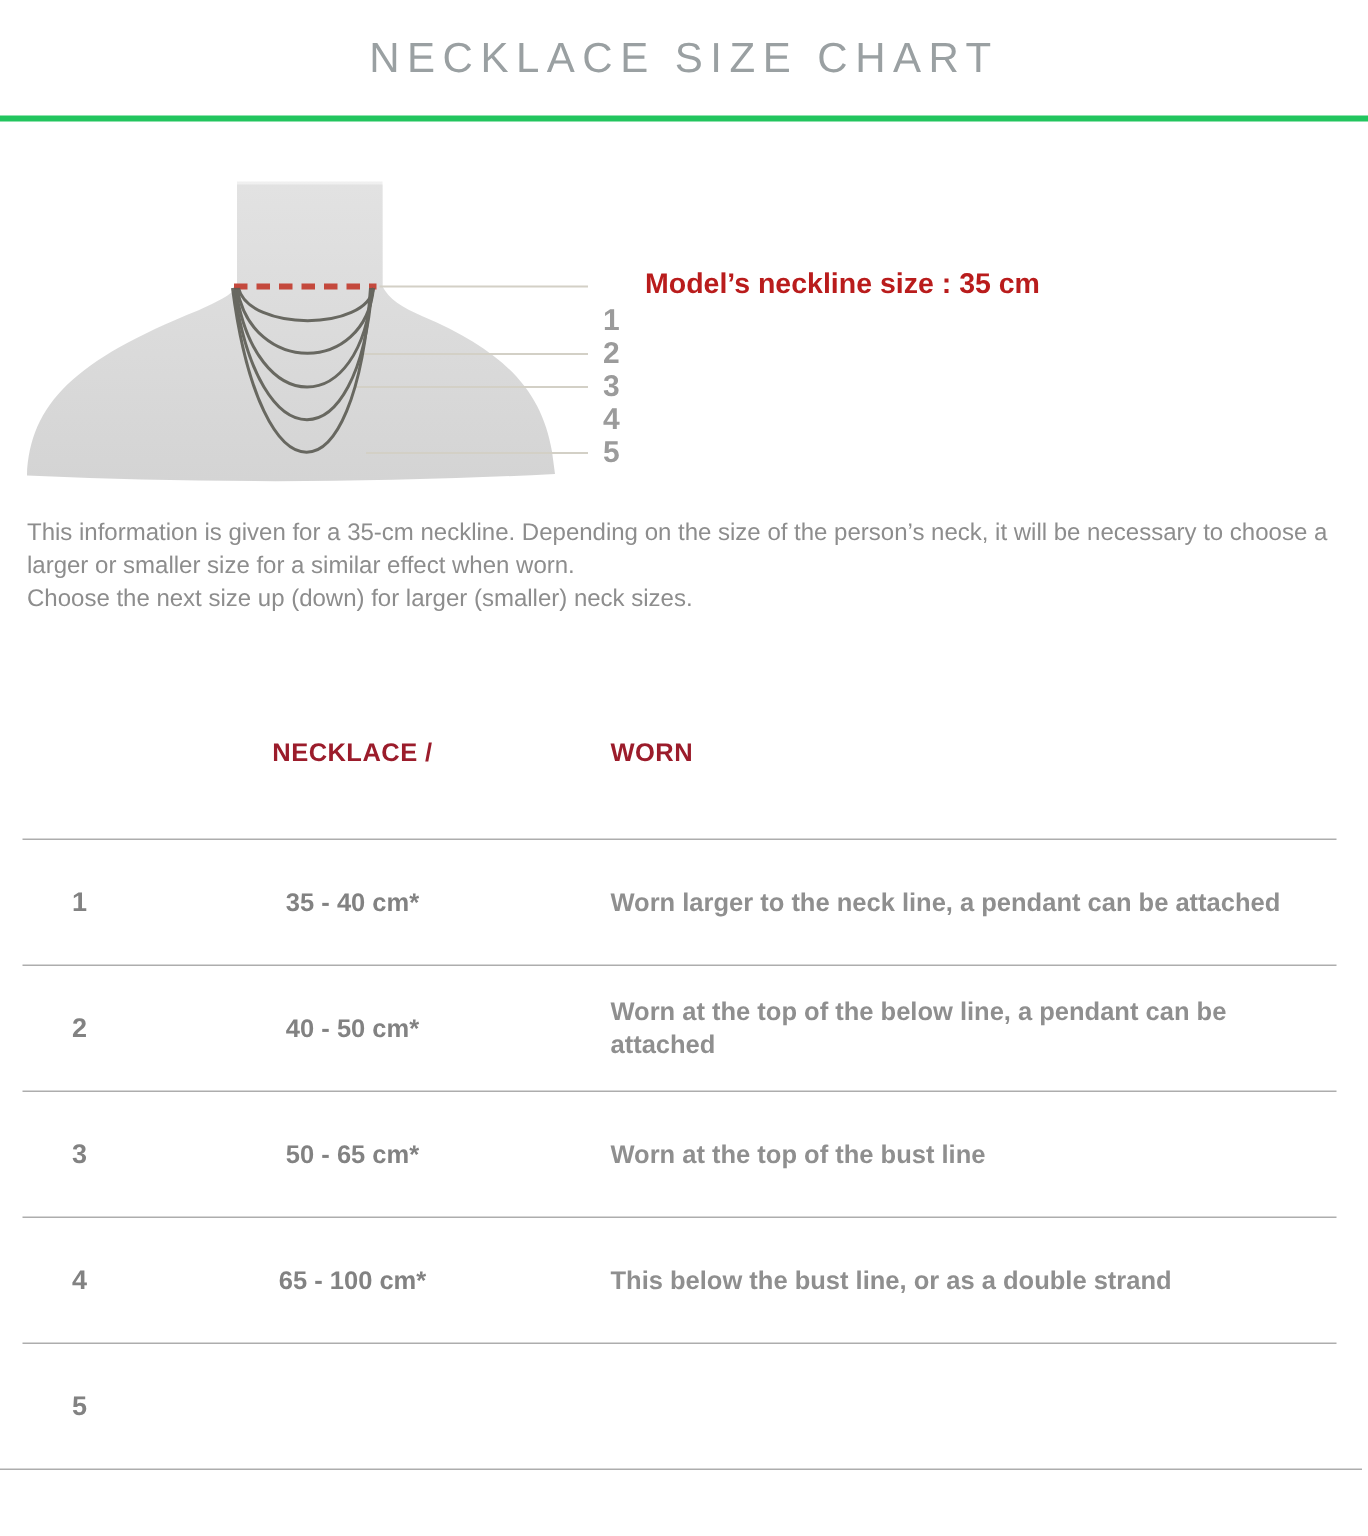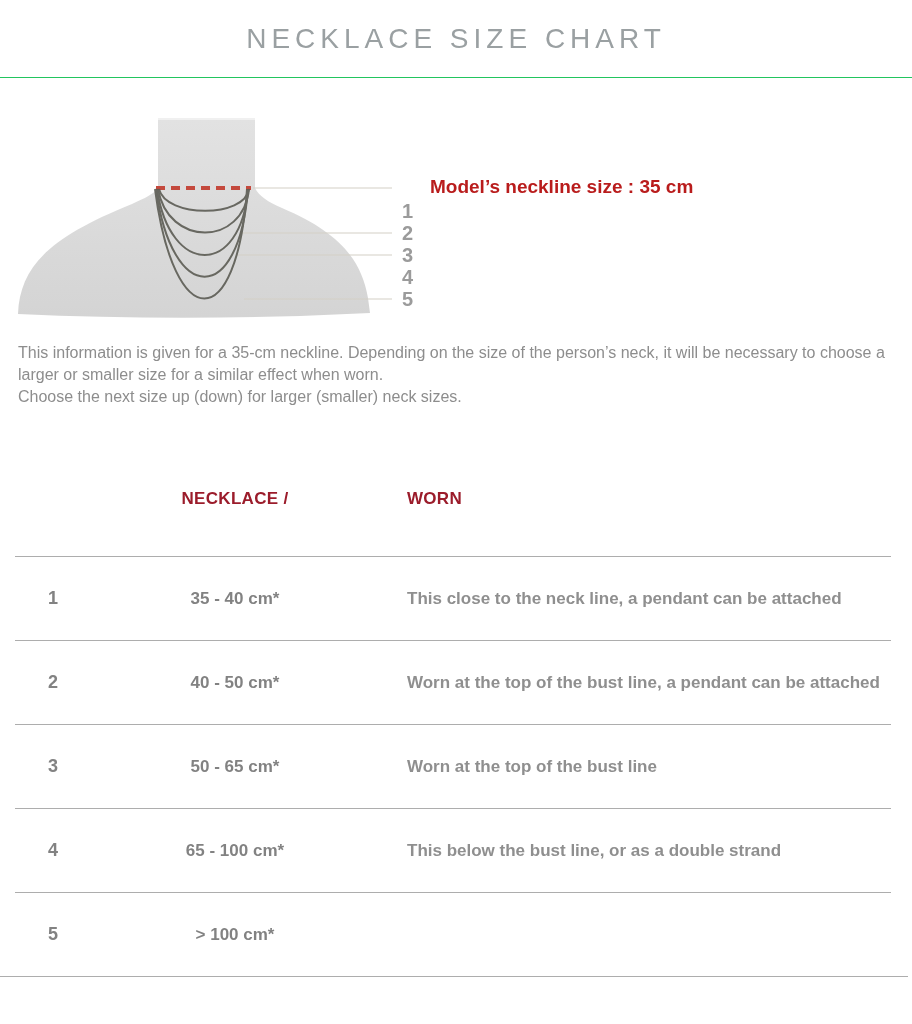--- a/index.html
+++ b/index.html
@@ -3,21 +3,21 @@
 <meta charset="utf-8">
 <style>
   html,body{margin:0;padding:0;background:#ffffff;}
   body{
     width:912px;height:1024px;overflow:hidden;
     font-family:"Liberation Sans","DejaVu Sans",sans-serif;
     -webkit-font-smoothing:antialiased;
   }
   
   .title-wrap{
-    height:77px;border-bottom:1px solid #22c55e;
+    height:77px;border-bottom:4px solid #22c55e;
     display:flex;align-items:center;justify-content:center;
   }
   .page-title{
     color:#9aa0a2;font-size:28px;font-weight:400;letter-spacing:5px;
   }
   
   .figure{
     position:relative;height:230px;margin-top:22px;
   }
   .figure svg{position:absolute;left:0;top:0;}
@@ -132,40 +132,39 @@
       <div>NECKLACE /</div>
     </div>
     <div class="th th-worn">WORN</div>
   </div>
 
   <div class="tbody-wrap">
 
     <div class="grid-row trow">
       <div class="cell-num">1</div>
       <div class="cell-size">35 - 40 cm*</div>
-      <div class="cell-worn">This close to the neck line, a pendant can be attached</div>
+      <div class="cell-worn">Worn larger to the neck line, a pendant can be attached</div>
     </div>
 
     <div class="grid-row trow">
       <div class="cell-num">2</div>
       <div class="cell-size">40 - 50 cm*</div>
-      <div class="cell-worn">Worn at the top of the bust line, a pendant can be attached</div>
+      <div class="cell-worn">Worn at the top of the below line, a pendant can be attached</div>
     </div>
 
     <div class="grid-row trow">
       <div class="cell-num">3</div>
       <div class="cell-size">50 - 65 cm*</div>
       <div class="cell-worn">Worn at the top of the bust line</div>
     </div>
 
     <div class="grid-row trow">
       <div class="cell-num">4</div>
       <div class="cell-size">65 - 100 cm*</div>
       <div class="cell-worn">This below the bust line, or as a double strand</div>
     </div>
 
     <div class="grid-row trow">
       <div class="cell-num">5</div>
-      <div class="cell-size">&gt; 100 cm*</div>
     </div>
 
   </div>
 </section>
 
 </body></html>

